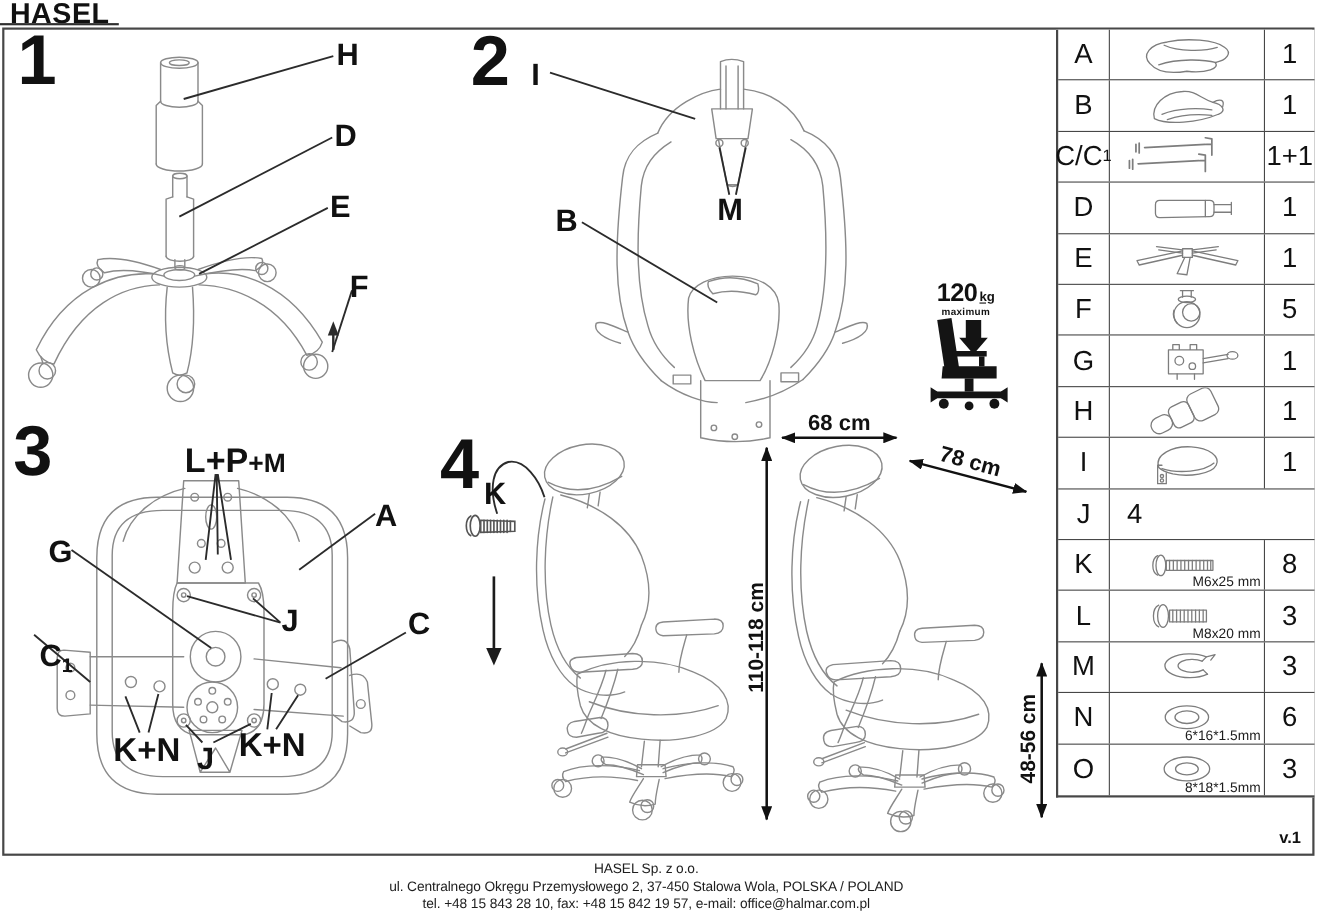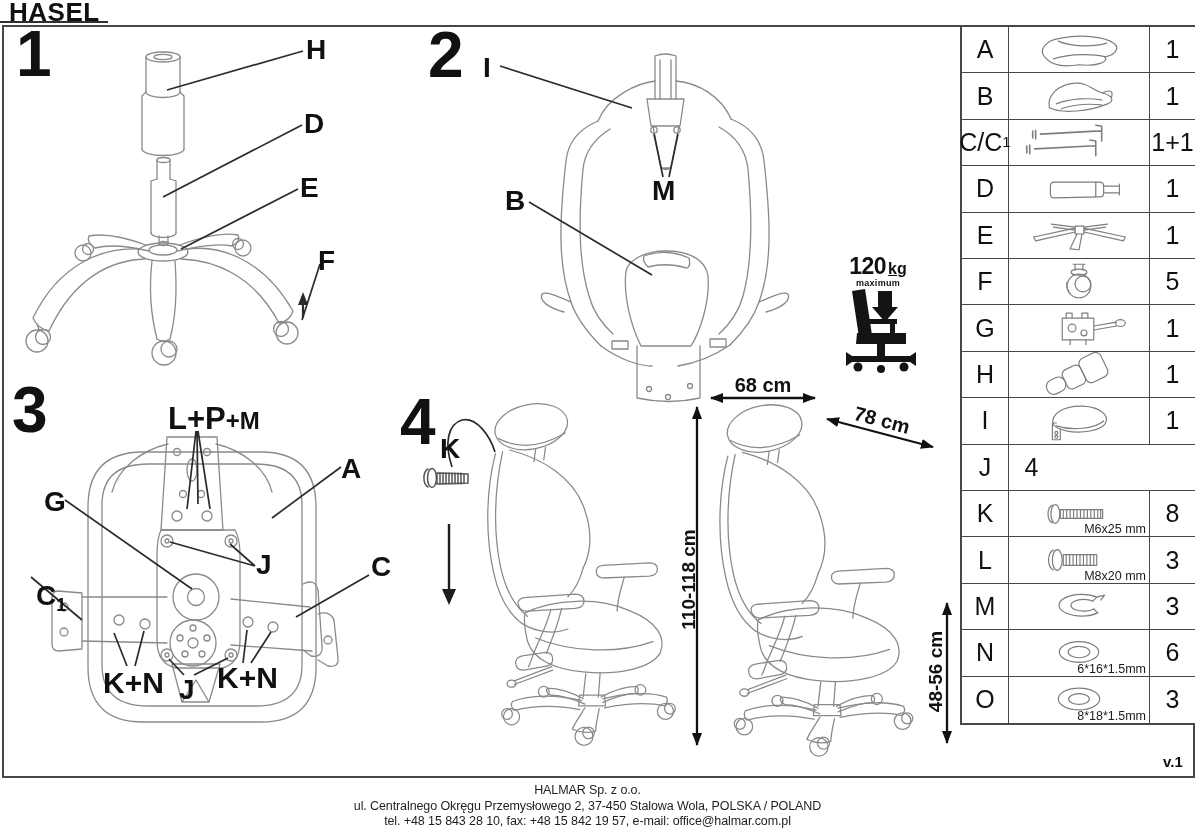--- a/index.html
+++ b/index.html
@@ -14,21 +14,21 @@
   .lbl sub{font-size:18px;vertical-align:-6px;line-height:0;}
   .lbl-lpm{position:absolute;left:168px;top:401px;font-weight:bold;color:#111;white-space:nowrap;}
   .lbl-lpm .big{font-size:31px;}
   .lbl-lpm .small{font-size:24px;}
   .dim{position:absolute;font-weight:bold;font-size:20px;color:#111;text-align:center;line-height:1;}
   .rot15{transform:rotate(15deg);}
   .rotm90{transform:rotate(-90deg);}
   .dim-v{font-size:19px;}
   .weight{position:absolute;left:838px;top:255px;width:80px;color:#111;text-align:center;line-height:1;}
   .weight .w-main{font-size:23px;font-weight:bold;letter-spacing:-0.5px;}
-  .weight .w-unit{font-size:16px;font-weight:bold;margin-left:2px;text-decoration:underline;}
+  .weight .w-unit{font-size:12px;font-weight:bold;margin-left:2px;text-decoration:underline;}
   .weight .w-note{font-size:9px;font-weight:bold;margin-top:1px;letter-spacing:0.3px;}
   .version{position:absolute;left:1163px;top:753px;font-size:15px;font-weight:bold;color:#111;}
   
   .ptable{position:absolute;left:960px;top:27px;width:235px;height:698px;display:grid;grid-template-rows:repeat(15,1fr);border-left:2px solid #474747;border-bottom:2px solid #474747;box-sizing:border-box;background:#fff;}
   .prow{display:flex;align-items:stretch;border-bottom:1.5px solid #474747;box-sizing:border-box;min-height:0;}
   .prow:last-child{border-bottom:none;}
   .c-letter{width:47px;display:flex;align-items:center;justify-content:center;font-size:25px;color:#111;border-right:1.5px solid #474747;box-sizing:border-box;}
   .c-letter sub{font-size:15px;vertical-align:-5px;line-height:0;}
   .c-icon{flex:1;position:relative;display:flex;align-items:center;justify-content:center;border-right:1.5px solid #474747;box-sizing:border-box;overflow:hidden;}
   .c-icon .size{position:absolute;right:3px;bottom:0px;font-size:12.5px;color:#1c1c1c;}
@@ -485,18 +485,18 @@
           </svg>
           <span class="size">8*18*1.5mm</span>
         </div>
         <div class="c-qty">3</div>
       </div>
     </div>
 
   <div class="version">v.1</div>
 
   <div class="footer">
-    <div>HALMAR Sp. z o.o.</div>
+    <div>HASEL Sp. z o.o.</div>
     <div>ul. Centralnego Okręgu Przemysłowego 2, 37-450 Stalowa Wola, POLSKA / POLAND</div>
     <div>tel. +48 15 843 28 10, fax: +48 15 842 19 57, e-mail: office@halmar.com.pl</div>
   </div>
 
 </div>
 
 </body></html>

